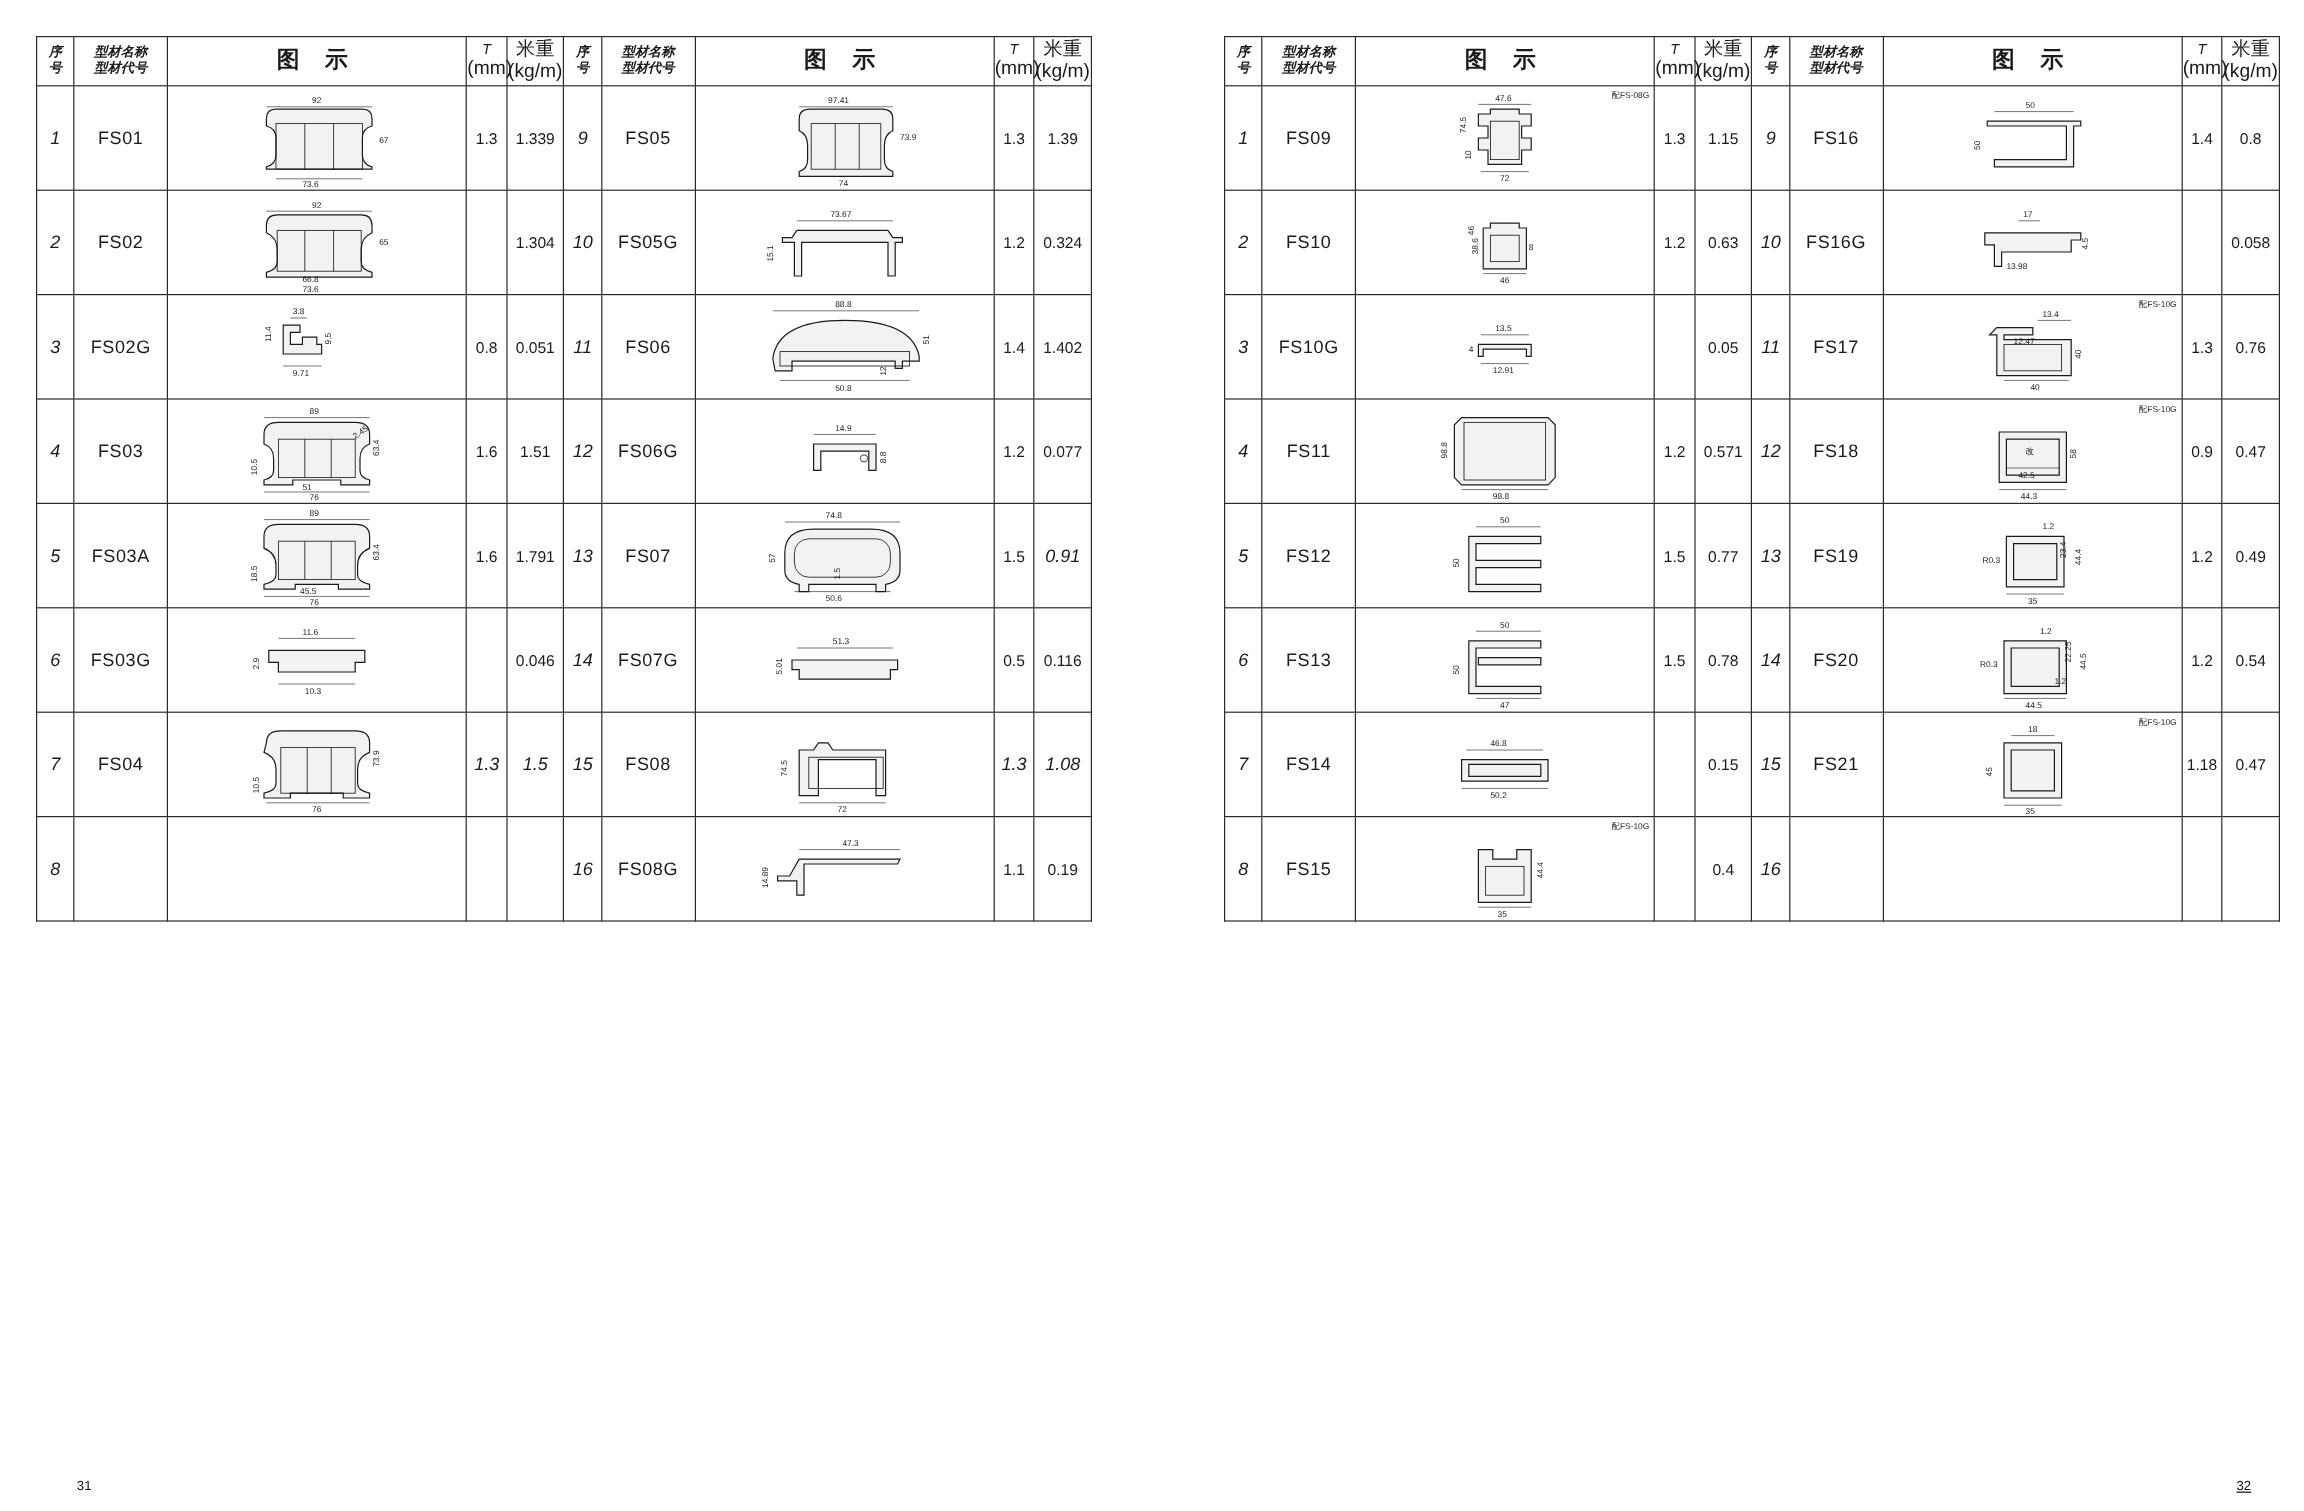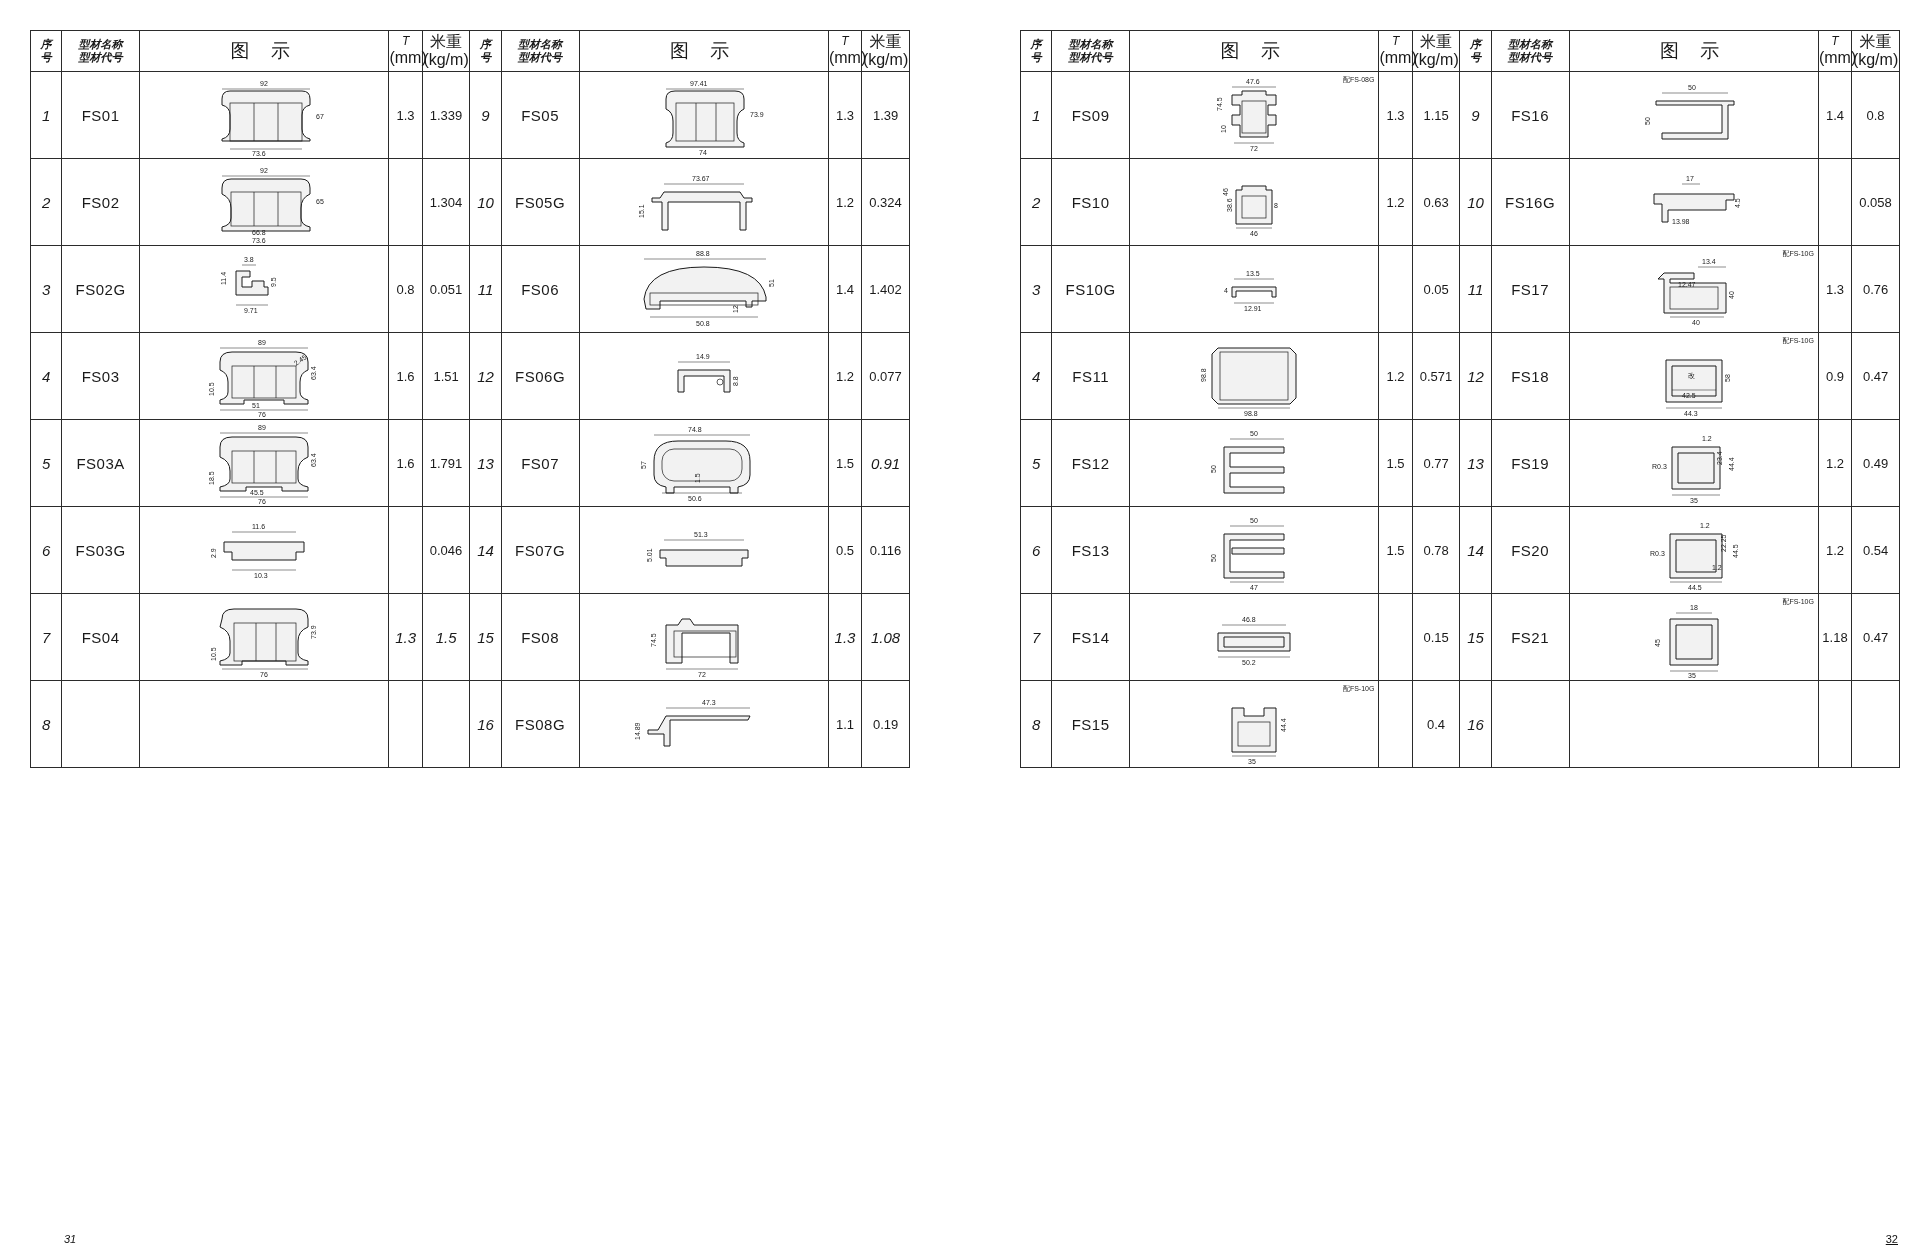--- a/index.html
+++ b/index.html
@@ -9,35 +9,35 @@
   .page-right{left:1020px;width:900px;}
   table.catalog{border-collapse:collapse;width:880px;margin-top:30px;table-layout:fixed;}
   table.catalog td,table.catalog th{border:1px solid #2b2b2b;padding:0;text-align:center;vertical-align:middle;}
   .c-no{width:30px;}
   .c-name{width:75px;}
   .c-fig{width:240px;}
   .c-t{width:32px;}
   .c-w{width:46px;}
   thead td{height:40px;font-size:11px;line-height:1.15;}
   .hdr-two span{display:block;font-style:italic;font-weight:bold;}
-  .hdr-fig{font-size:19px;letter-spacing:8px;font-weight:normal;}
+  .hdr-fig{font-size:19px;letter-spacing:8px;font-weight:bold;}
   .hdr-t{font-style:italic;font-size:12px;}
   .hdr-sub{font-size:16px;}
   tbody tr{height:87px;}
   .code{font-size:15px;letter-spacing:.5px;}
   .num{font-size:15px;font-style:italic;}
   .val{font-size:13px;}
   .val.big{font-size:15px;font-style:italic;}
   .figcell{position:relative;height:100%;}
   svg{display:block;margin:0 auto;}
   .dim{font-size:7px;fill:#1a1a1a;font-family:"Liberation Sans",sans-serif;}
   .note{position:absolute;top:2px;right:4px;font-size:7px;color:#1a1a1a;}
   .pagenum{position:absolute;bottom:14px;font-size:11px;color:#111;}
-  .pg-left{left:34px;font-style:italic;}
-  .pg-right{right:22px;text-decoration:underline;}
+  .pg-left{left:34px;}
+  .pg-right{right:44px;text-decoration:underline;}
   .profile{fill:#f2f2f2;stroke:#1a1a1a;stroke-width:1;}
   .thin{fill:none;stroke:#1a1a1a;stroke-width:.7;}
   .lead{stroke:#1a1a1a;stroke-width:.5;fill:none;}
 </style>
 </head>
 <body>
 
 <div class="page page-left">
   <table class="catalog">
     <colgroup>

